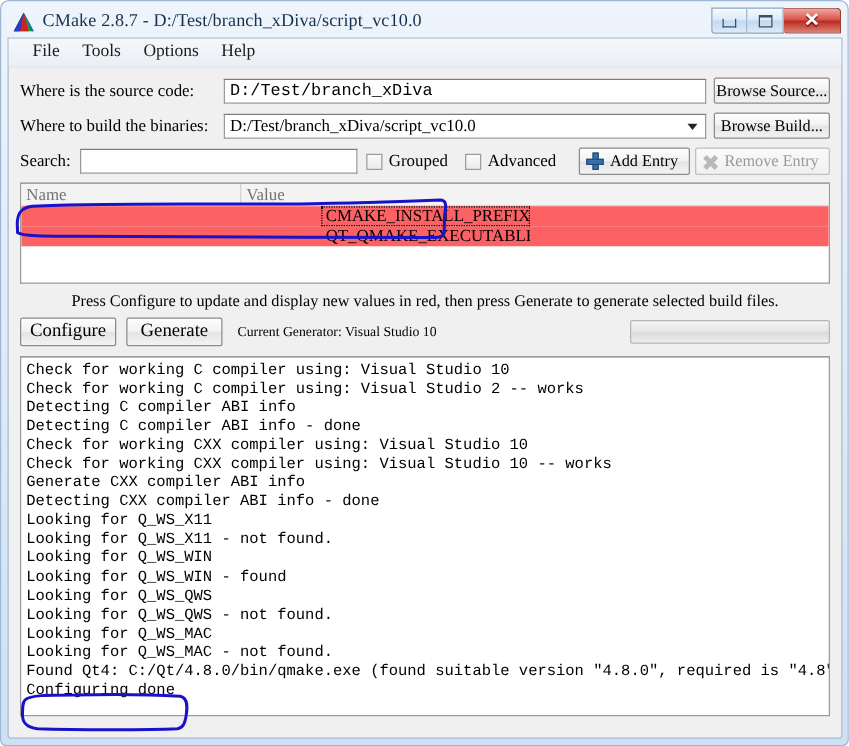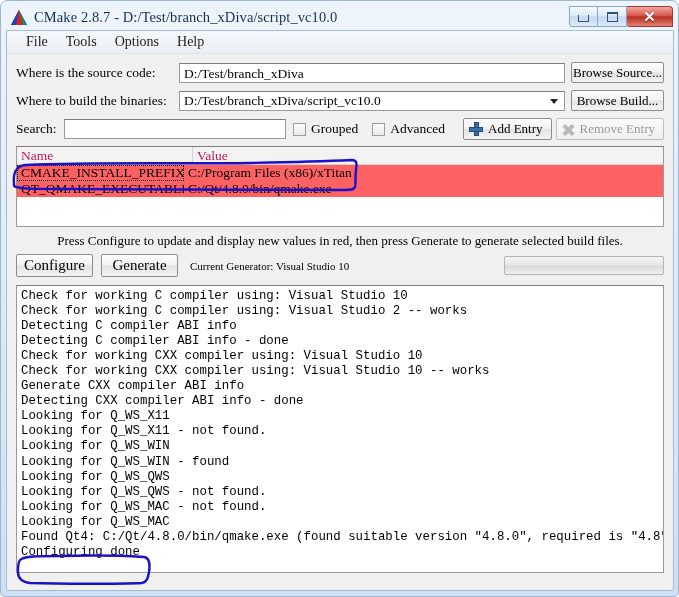--- a/index.html
+++ b/index.html
@@ -157,21 +157,21 @@
     width: 163px;
     flex: 0 0 auto;
   }
   .text-input {
     flex: 1 1 auto;
     height: 20px;
     box-sizing: border-box;
     background: #ffffff;
     border: 1px solid #9a9a9a;
     border-top-color: #7c7c7c;
-    font-family: Liberation Serif, serif;
+    font-family: Liberation Mono, monospace;
     font-size: 13.5px;
     color: #000;
     padding: 1px 4px;
     line-height: 17px;
     white-space: nowrap;
     overflow: hidden;
   }
   .combo {
     position: relative;
     display: flex;
@@ -314,32 +314,33 @@
     display: flex;
     height: 17px;
     background: #f3f3f3;
     border-bottom: 1px solid #d4d4d4;
     font-family: "Liberation Serif", serif;
     font-size: 13.5px;
   }
   .th {
     padding: 0 4px;
     line-height: 17px;
-    color: #be185d;
+    color: #737373;
   }
   .th-name { width: 167px; flex: 0 0 auto; border-right: 1px solid #d4d4d4; }
   .th-value { flex: 1 1 auto; }
   .trow {
     display: flex;
     height: 16px;
     background: #fc6164;
     font-family: "Liberation Serif", serif;
     font-size: 13.5px;
     color: #000;
     align-items: center;
+    flex-direction: column;
   }
   .td {
     padding: 0 4px;
     line-height: 16px;
     white-space: nowrap;
     overflow: hidden;
     box-sizing: border-box;
   }
   .td-name { width: 167px; flex: 0 0 auto; }
   .td-value { flex: 1 1 auto; }
@@ -526,22 +527,22 @@
         <div class="log-line">Check for working CXX compiler using: Visual Studio 10</div>
         <div class="log-line">Check for working CXX compiler using: Visual Studio 10 -- works</div>
         <div class="log-line">Generate CXX compiler ABI info</div>
         <div class="log-line">Detecting CXX compiler ABI info - done</div>
         <div class="log-line">Looking for Q_WS_X11</div>
         <div class="log-line">Looking for Q_WS_X11 - not found.</div>
         <div class="log-line">Looking for Q_WS_WIN</div>
         <div class="log-line">Looking for Q_WS_WIN - found</div>
         <div class="log-line">Looking for Q_WS_QWS</div>
         <div class="log-line">Looking for Q_WS_QWS - not found.</div>
+        <div class="log-line">Looking for Q_WS_MAC</div>
         <div class="log-line">Looking for Q_WS_MAC - not found.</div>
-        <div class="log-line">Looking for Q_WS_MAC</div>
         <div class="log-line">Found Qt4: C:/Qt/4.8.0/bin/qmake.exe (found suitable version "4.8.0", required is "4.8")</div>
         <div class="log-line">Configuring done</div>
       </div>
 
     </div>
   </div>
 </div>
 
 <svg class="annot" viewBox="0 0 679 597">
   <path fill="none" stroke="#1a12c8" stroke-width="2.4" stroke-linecap="round" stroke-linejoin="round" d="M14,183 C13,172 16,166 26,165 C90,162 180,164 250,163

